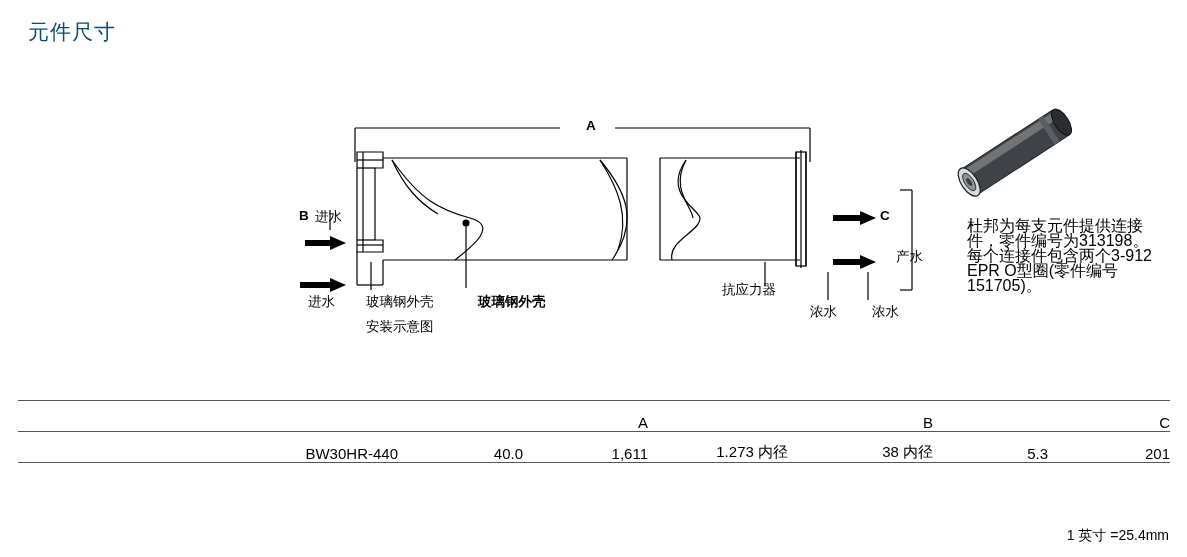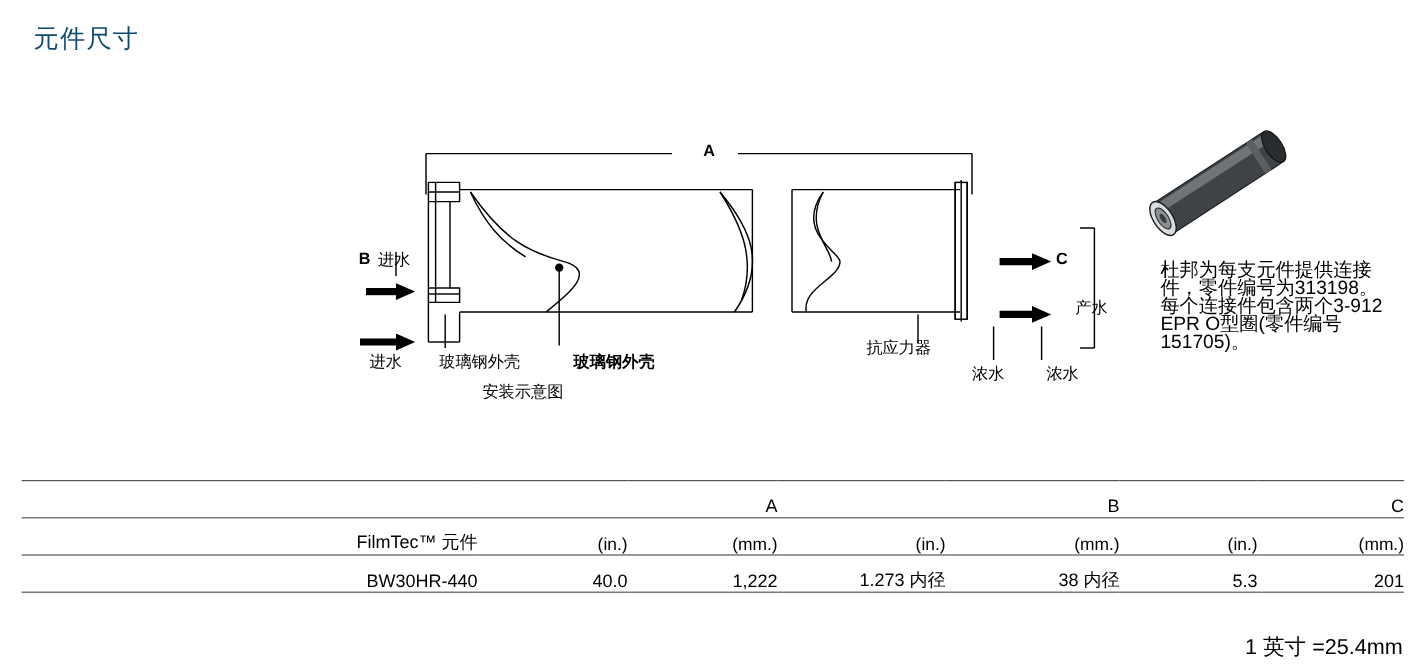--- a/index.html
+++ b/index.html
@@ -92,21 +92,21 @@
     font-size: 15px;
     height: 28px;
   }
   .unit {
     font-size: 14.5px;
   }
   .footnote {
     position: absolute;
     right: 18px;
     top: 527px;
-    font-size: 18px;
+    font-size: 14px;
   }
 </style>
 </head>
 <body>
 
 <div class="page-title">元件尺寸</div>
 
 <div class="diagram">
   <svg width="1187" height="280" viewBox="0 0 1187 280">
     <g fill="none" stroke="#000" stroke-width="1.2">
@@ -190,21 +190,21 @@
 
   <div class="dlabel bold" style="left:586px; top:28px;">A</div>
   <div class="dlabel bold" style="left:299px; top:118px;">B</div>
   <div class="dlabel bold" style="left:880px; top:118px;">C</div>
 
   <div class="dlabel" style="left:315px; top:118px;">进水</div>
   <div class="dlabel" style="left:896px; top:118px;margin-top:40px;">产水</div>
 
   <div class="dlabel" style="left:308px; top:203px;">进水</div>
   <div class="dlabel" style="left:366px; top:203px;">玻璃钢外壳</div>
-  <div class="dlabel" style="left:366px; top:228px;margin-left:36px;">安装示意图</div>
+  <div class="dlabel" style="left:366px; top:228px;">安装示意图</div>
   <div class="dlabel" style="left:478px; top:203px;font-weight:bold;">玻璃钢外壳</div>
   <div class="dlabel" style="left:722px; top:191px;">抗应力器</div>
   <div class="dlabel" style="left:810px; top:213px;">浓水</div>
   <div class="dlabel" style="left:872px; top:213px;">浓水</div>
 
   <div class="note">杜邦为每支元件提供连接件，零件编号为313198。每个连接件包含两个3-912 EPR O型圈(零件编号151705)。</div>
 </div>
 
 <div class="table-wrap">
   <table class="spec">
@@ -217,33 +217,24 @@
       <col style="width:115px">
       <col style="width:122px">
     </colgroup>
     <tbody>
         <tr class="rule-top">
       <td></td>
       <td class="grouphdr" colspan="2">A</td>
       <td class="grouphdr" colspan="2">B</td>
       <td class="grouphdr" colspan="2">C</td>
     </tr>
-    <tr class="rule-mid">
-      <td class="left">FilmTec™ 元件</td>
-      <td class="unit">(in.)</td>
-      <td class="unit">(mm.)</td>
-      <td class="unit">(in.)</td>
-      <td class="unit">(mm.)</td>
-      <td class="unit">(in.)</td>
-      <td class="unit">(mm.)</td>
-    </tr>
     <tr class="rule-mid rule-bot">
       <td class="left">BW30HR-440</td>
       <td>40.0</td>
-      <td>1,222</td>
+      <td>1,611</td>
       <td>1.273 内径</td>
       <td>38 内径</td>
       <td>5.3</td>
       <td>201</td>
     </tr>
   </tbody>
     </table>
 </div>
 
 <div class="footnote">1 英寸 =25.4mm</div>

